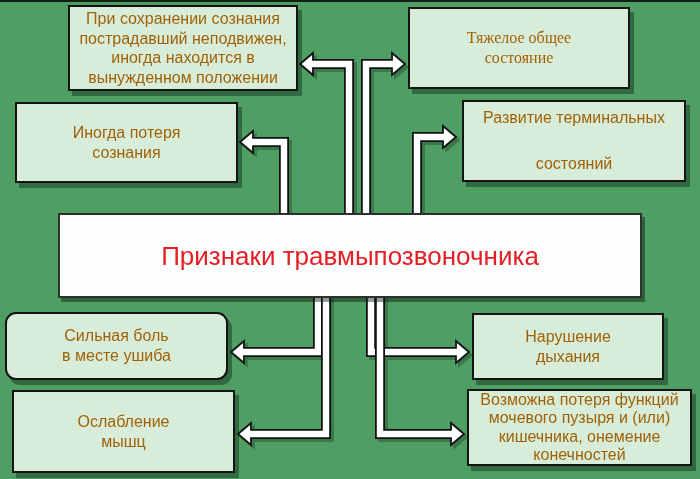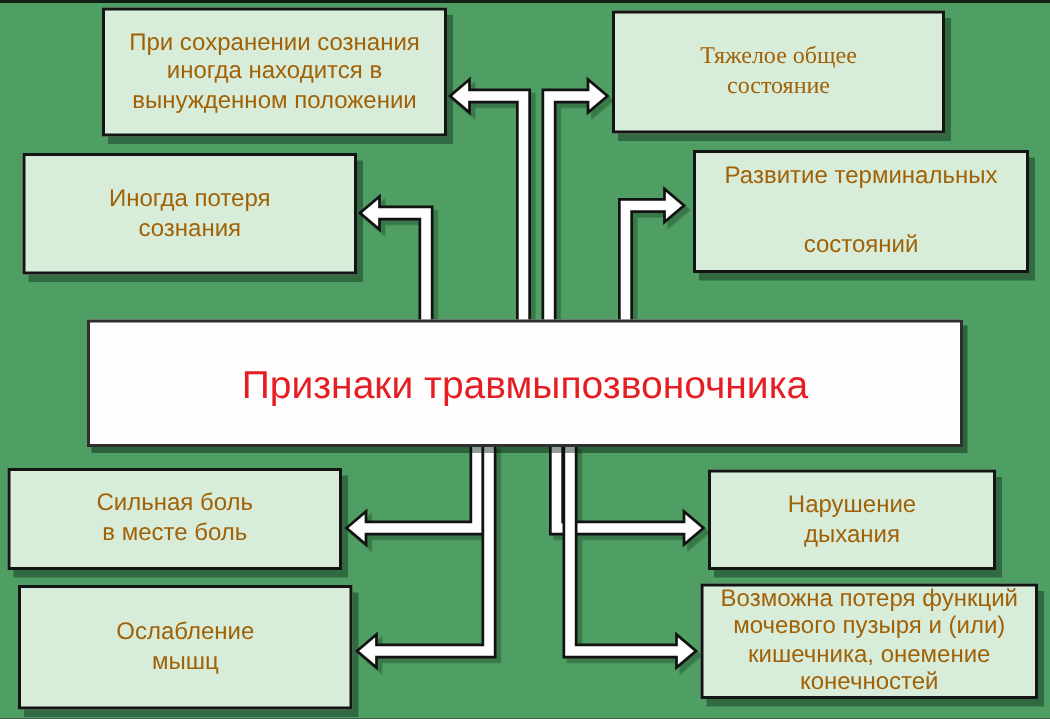--- a/index.html
+++ b/index.html
@@ -17,21 +17,21 @@
     border:2px solid var(--node-border,#141414);
     box-shadow:4px 5px 0 rgba(0,20,8,.38);
     display:flex;flex-direction:column;align-items:center;justify-content:center;
     text-align:center;color:#a16207;font-size:16px;line-height:20px;
   }
   .node .line{white-space:nowrap;}
   .n-consciousness-position{left:68px;top:5px;width:230px;height:86px;line-height:19.5px;}
   .n-severe-general-condition{left:408px;top:7px;width:222px;height:82px;font-family:Liberation Serif, serif;}
   .n-loss-of-consciousness{left:15px;top:102px;width:223px;height:81px;}
   .n-terminal-states{left:462px;top:100px;width:224px;height:82px;gap:26px;}
-  .n-severe-pain{left:5px;top:312px;width:223px;height:68px;}
+  .n-severe-pain{left:5px;top:312px;width:223px;height:68px;border-radius:11px;}
   .n-muscle-weakening{left:12px;top:390px;width:223px;height:83px;}
   .n-breathing-disorder{left:472px;top:313px;width:192px;height:67px;}
   .n-bladder-bowel-numbness{left:467px;top:389px;width:225px;height:77px;line-height:18.5px;font-size:16px;}
   .center-node{
     position:absolute;box-sizing:border-box;z-index:2;
     left:58px;top:213px;width:584px;height:85px;
     background:var(--center-fill,#fefefe);
     border:2px solid #2f2f2f;
     box-shadow:3px 4px 0 rgba(0,20,8,.42);
     display:flex;flex-direction:row;align-items:center;justify-content:center;
@@ -88,38 +88,39 @@
       </g>
     </svg>
 
   <div class="center-node">
       <div class="line">Признаки травмы</div>
       <div class="line">позвоночника</div>
     </div>
 
   <div class="node n-consciousness-position">
       <div class="line">При сохранении сознания</div>
+      <div class="line">пострадавший неподвижен,</div>
       <div class="line">иногда находится в</div>
       <div class="line">вынужденном положении</div>
     </div>
   <div class="node n-severe-general-condition">
       <div class="line">Тяжелое общее</div>
       <div class="line">состояние</div>
     </div>
   <div class="node n-loss-of-consciousness">
       <div class="line">Иногда потеря</div>
       <div class="line">сознания</div>
     </div>
   <div class="node n-terminal-states">
       <div class="line">Развитие терминальных</div>
       <div class="line">состояний</div>
     </div>
   <div class="node n-severe-pain">
       <div class="line">Сильная боль</div>
-      <div class="line">в месте боль</div>
+      <div class="line">в месте ушиба</div>
     </div>
   <div class="node n-muscle-weakening">
       <div class="line">Ослабление</div>
       <div class="line">мышц</div>
     </div>
   <div class="node n-breathing-disorder">
       <div class="line">Нарушение</div>
       <div class="line">дыхания</div>
     </div>
   <div class="node n-bladder-bowel-numbness">

